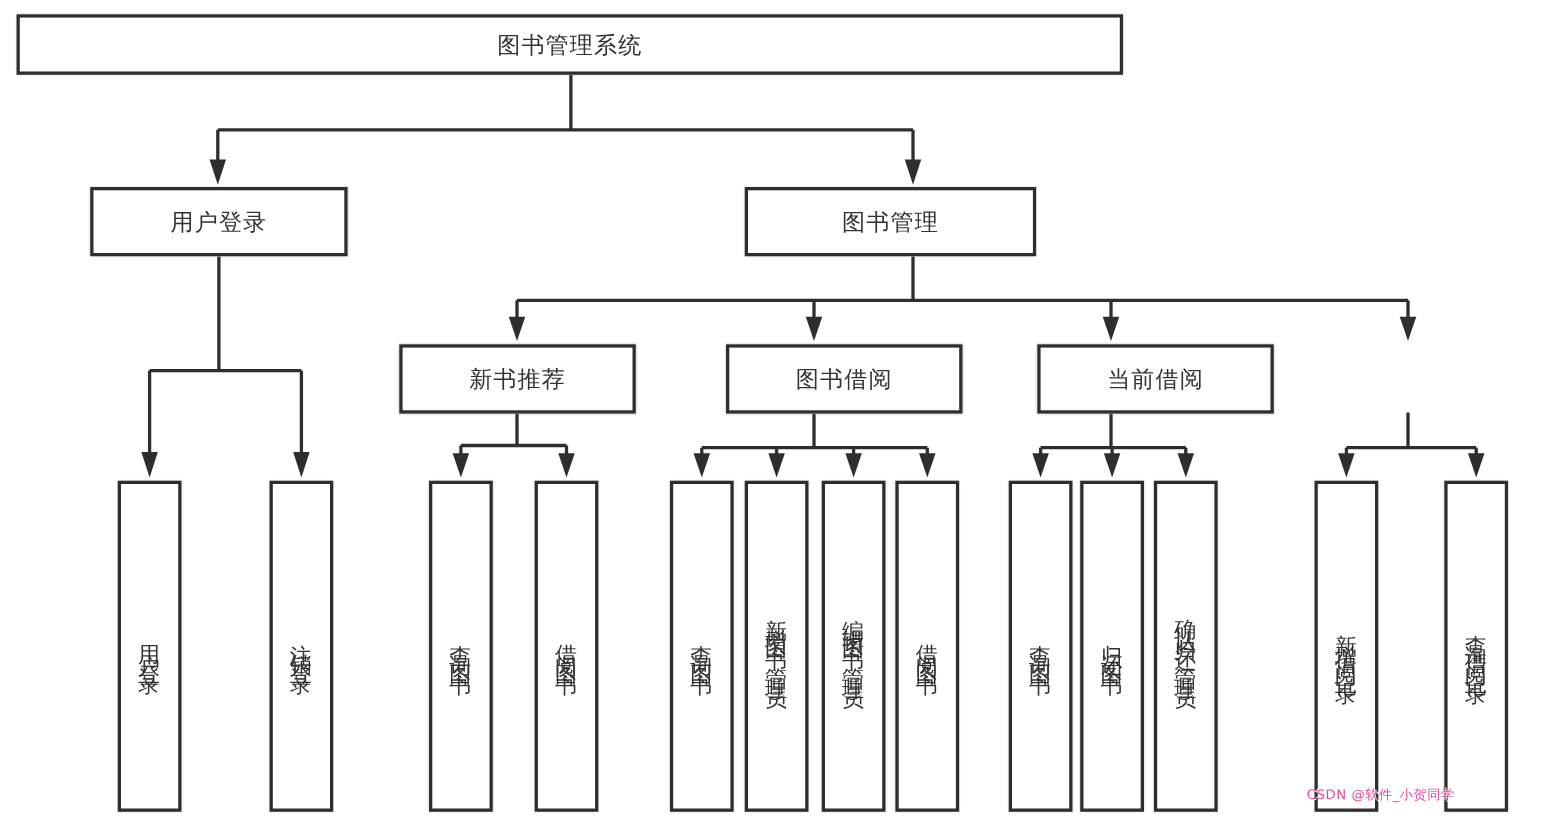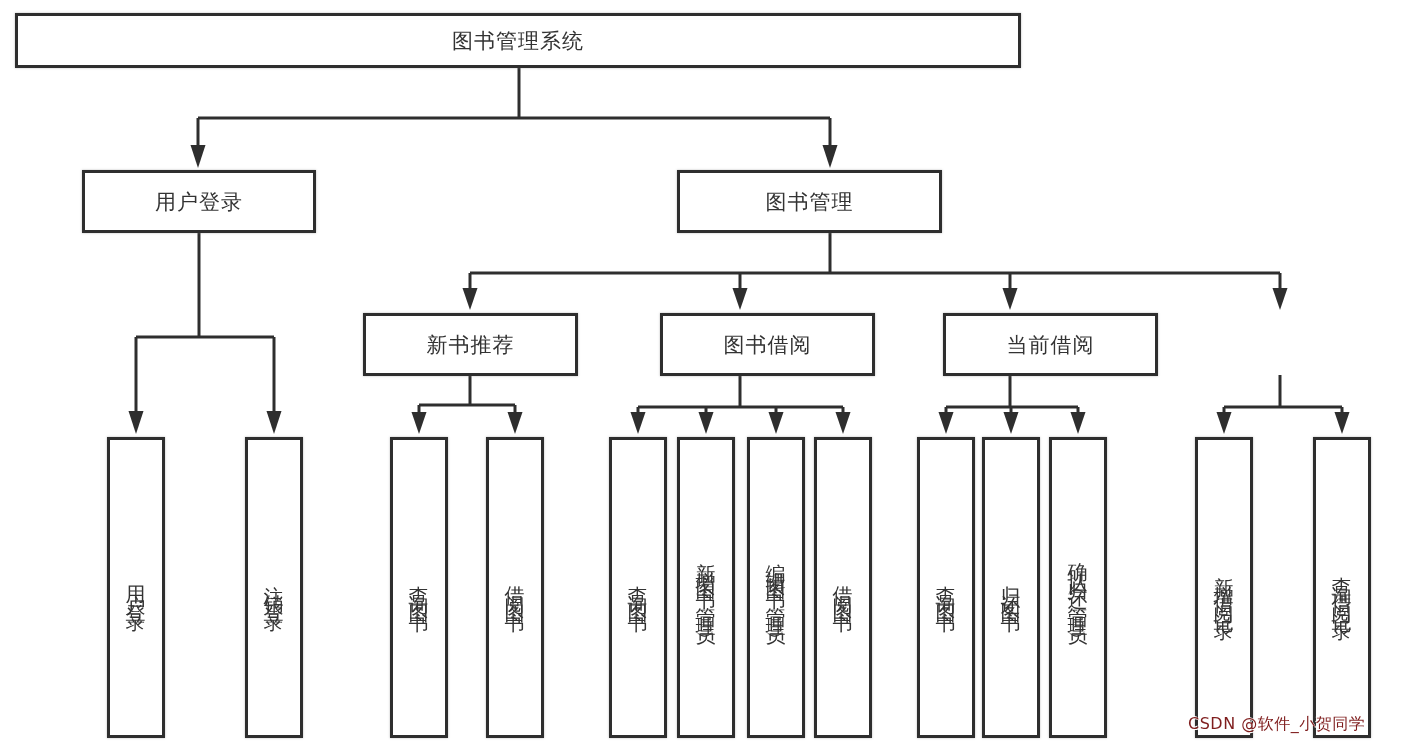--- a/index.html
+++ b/index.html
@@ -46,22 +46,22 @@
   }
   .root-node  { left: 15px;  top: 13px;  width: 1006px; height: 55px; }
   .lvl2       { top: 170px; height: 63px; }
   .lvl3       { top: 313px; height: 63px; width: 215px; }
   .leaf       { top: 437px; height: 301px; width: 58px; }
 
   #watermark {
     position: absolute;
     left: 1188px;
     top: 714px;
-    font-size: 16px;
-    color: #7f1d1d;
+    font-size: 12px;
+    color: #ec4899;
     letter-spacing: 0.5px;
     white-space: nowrap;
     text-shadow: 1px 1px 0 #ffffff, -1px -1px 0 #ffffff;
   }
 </style>
 </head>
 <body>
 
 <div id="stage">
 

